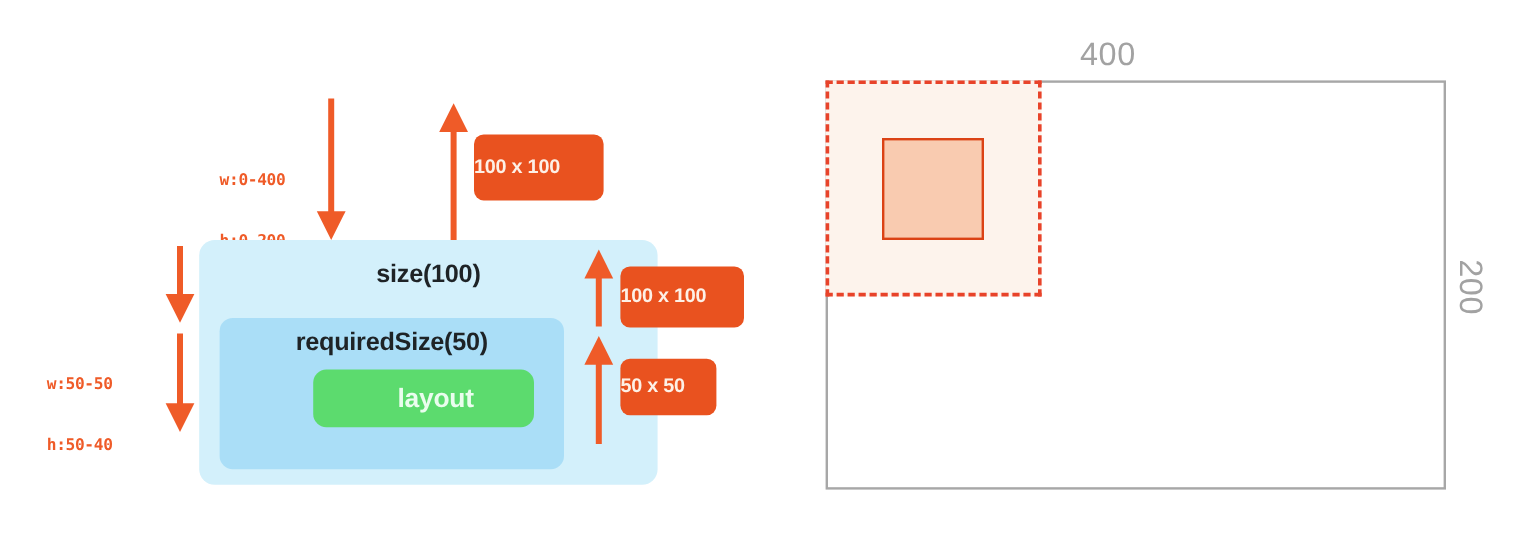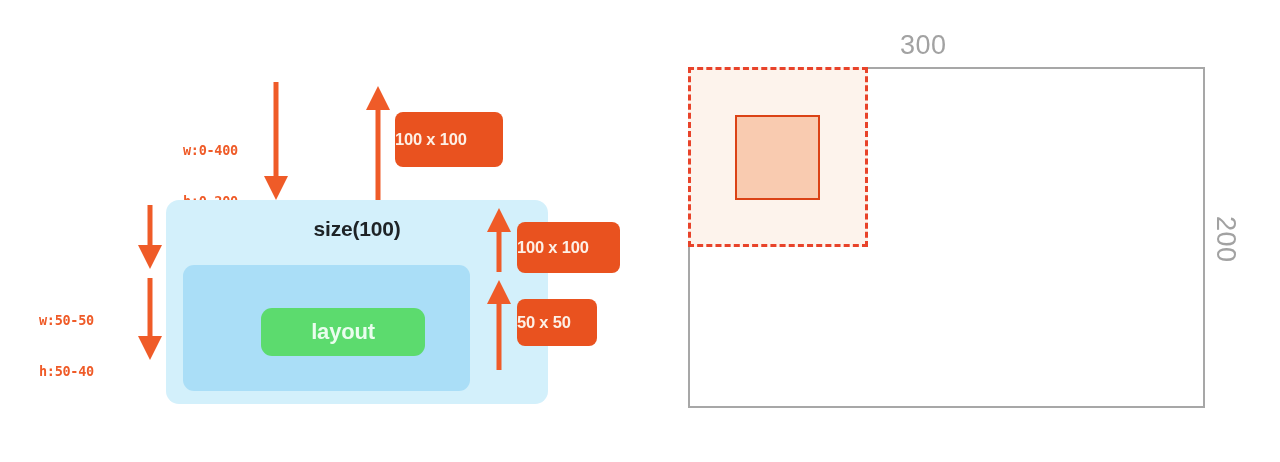--- a/index.html
+++ b/index.html
@@ -75,20 +75,21 @@
     height: 48px;
     background: #5cdb6e;
     border-radius: 11px;
     display: flex;
     align-items: center;
     justify-content: center;
     color: #eafdee;
     font-size: 22px;
     font-weight: bold;
     letter-spacing: -0.2px;
+    padding-left: 20px;
   }
 
   
   .size-badge {
     position: absolute;
     background: #e9521f;
     border-radius: 8px;
     display: flex;
     align-items: center;
     color: #fdf0e6;
@@ -176,20 +177,21 @@
 
   <svg class="abs" style="left:133px; top:276px;" width="34" height="86" viewBox="0 0 34 86">
     <line x1="17" y1="2" x2="17" y2="66" stroke="#ef5b28" stroke-width="5"></line>
     <polygon points="17,84 5,60 29,60" fill="#ef5b28"></polygon>
   </svg>
 
   <div class="outer-box">
     <div class="box-title outer-title">size(100)</div>
 
     <div class="inner-box">
+      <div class="box-title inner-title">requiredSize(50)</div>
 
       <div class="layout-chip">
         <span>layout</span>
       </div>
     </div>
   </div>
 
   <svg class="abs" style="left:483px; top:206px;" width="32" height="68" viewBox="0 0 32 68">
     <line x1="16" y1="66" x2="16" y2="20" stroke="#ef5b28" stroke-width="5"></line>
     <polygon points="16,2 4,26 28,26" fill="#ef5b28"></polygon>
@@ -201,21 +203,21 @@
   </svg>
 
   <div class="size-badge" style="left:517px; top:222px; width:103px; height:51px;">
     <span>100 x 100</span>
   </div>
 
   <div class="size-badge" style="left:517px; top:299px; width:80px; height:47px;">
     <span>50 x 50</span>
   </div>
 
-  <div class="dim-label" style="left:900px; top:30px;">300</div>
+  <div class="dim-label" style="left:900px; top:30px;">400</div>
 
   <div class="frame-rect"></div>
 
   <div class="dashed-rect"></div>
 
   <div class="solid-rect"></div>
 
   <div class="dim-label vertical" style="left:1241px; top:216px;">200</div>
 
 </div>

